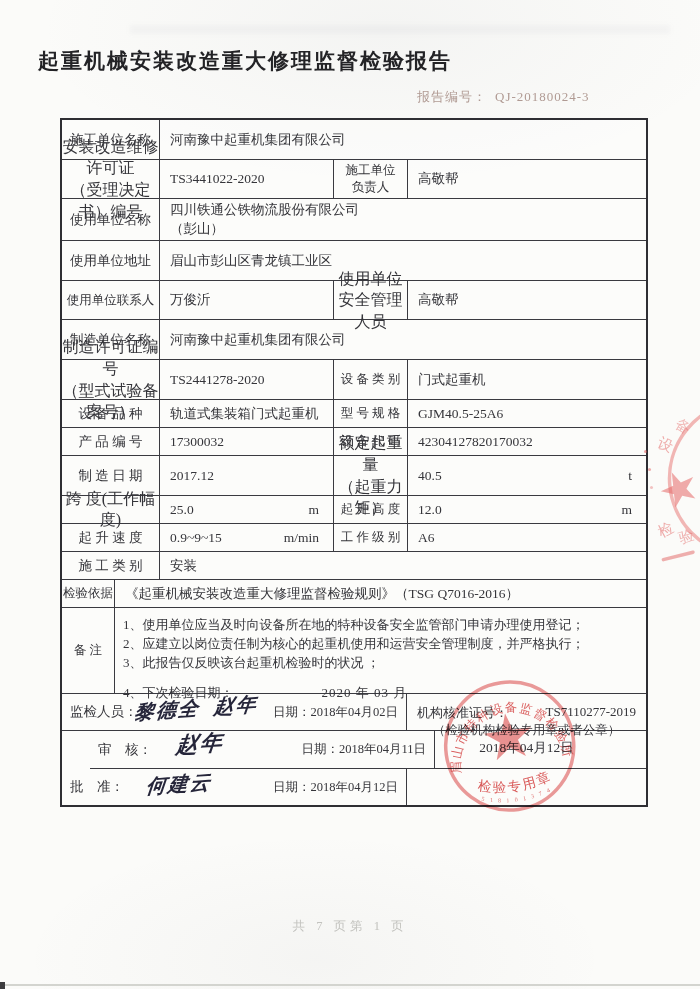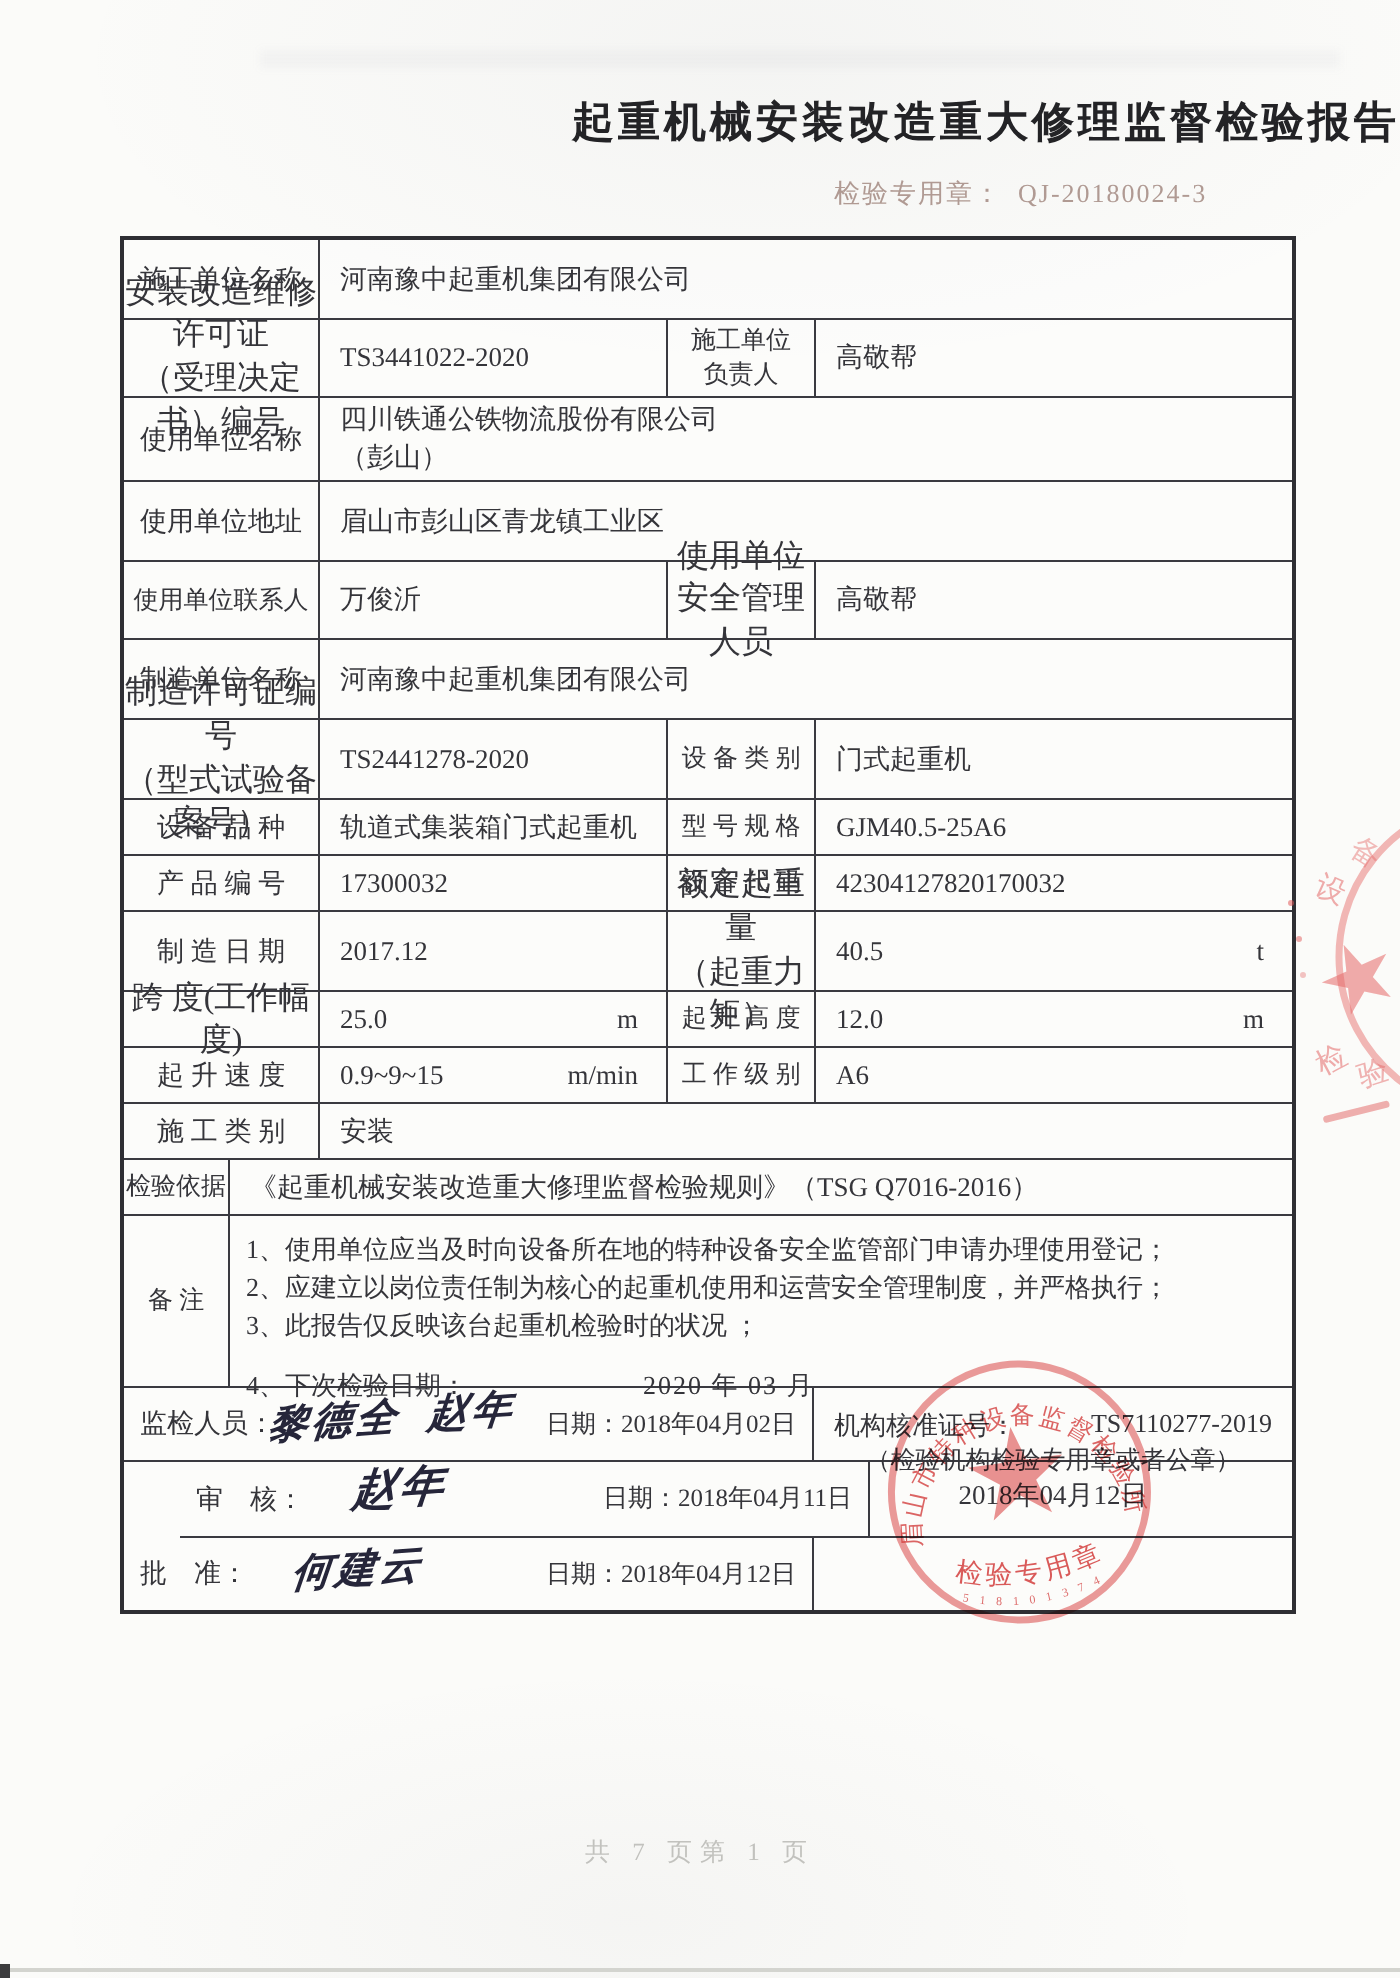--- a/index.html
+++ b/index.html
@@ -9,21 +9,21 @@
     font-family:"Liberation Serif","DejaVu Serif",serif;
     color:#35353a;
   }
   .page{position:absolute;inset:0;overflow:hidden;
     background:
       radial-gradient(420px 180px at 45% 97%, rgba(90,90,95,0.04), rgba(0,0,0,0) 70%),
       radial-gradient(500px 220px at 55% 3%, rgba(110,115,125,0.05), rgba(0,0,0,0) 70%),
       #fbfbf9;
   }
   
-  .title{position:absolute;left:0;right:0;top:47px;text-align:right;
+  .title{position:absolute;left:0;right:0;top:47px;text-align:left;
     font-size:21px;font-weight:700;letter-spacing:2px;color:#232326;padding-left:38px;}
   .report-no{position:absolute;left:417px;top:88px;font-size:13px;letter-spacing:1px;color:#b09a93;}
   .report-no .no{margin-left:8px;}
   
   .tbl{position:absolute;left:60px;top:118px;width:588px;
     border:2px solid #2e2e33;box-sizing:border-box;background:rgba(255,255,255,0.25);}
   .row{display:flex;border-bottom:1.5px solid #3a3a40;box-sizing:border-box;}
   .row:last-child{border-bottom:none;}
   .cell{border-right:1.5px solid #3a3a40;box-sizing:border-box;display:flex;align-items:center;
     font-size:13.5px;overflow:visible;position:relative;}
@@ -78,21 +78,21 @@
 </head>
 <body>
 
 <div class="page">
 
   <div class="smudge-top"></div>
 
   <div class="title">起重机械安装改造重大修理监督检验报告</div>
 
   <div class="report-no">
-    <span>检验专用章：</span><span class="no">QJ-20180024-3</span>
+    <span>报告编号：</span><span class="no">QJ-20180024-3</span>
   </div>
 
   <div class="tbl">
 
     <div class="row hA">
       <div class="cell cL lab">施工单位名称</div>
       <div class="cell cV2 val">河南豫中起重机集团有限公司</div>
     </div>
 
     <div class="row hB">

